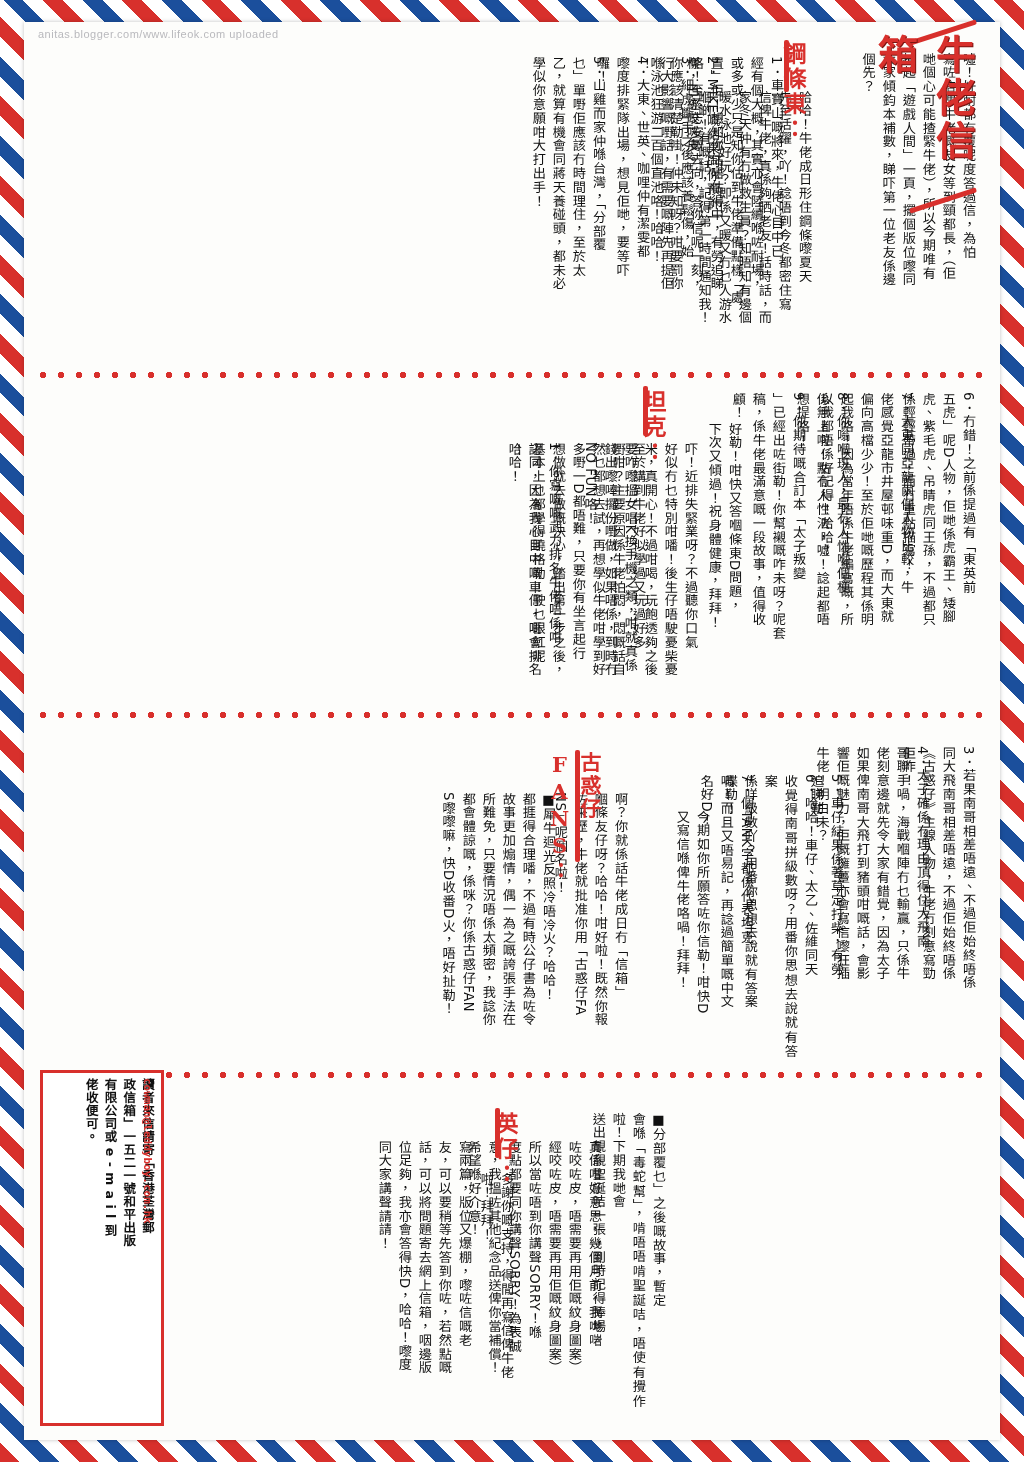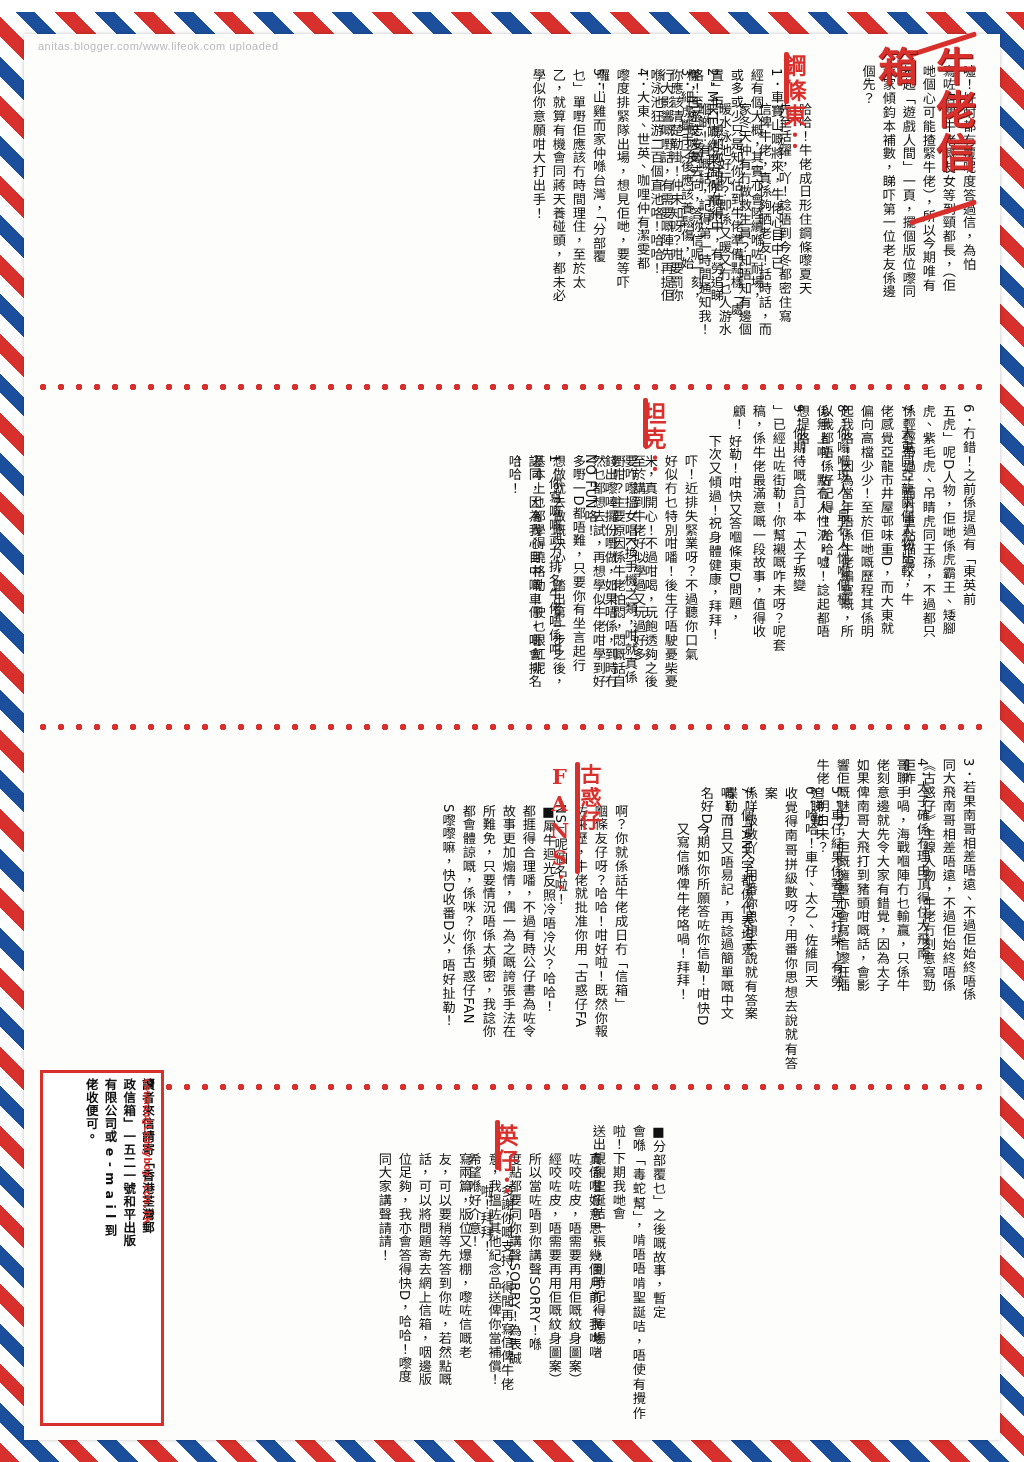--- a/index.html
+++ b/index.html
@@ -13,21 +13,20 @@
   }
   
   .page{
     position:absolute;inset:0;
     background:
       repeating-linear-gradient(45deg,
         #d8302c 0px,#d8302c 14px,
         #ffffff 14px,#ffffff 28px,
         #1b4f9c 28px,#1b4f9c 42px,
         #ffffff 42px,#ffffff 56px);
-    margin-top: 12px;
   }
   .paper{
     position:absolute;
     left:24px;top:22px;right:24px;bottom:22px;
     background:#fdfdfb;
     box-shadow:0 0 4px rgba(0,0,0,.25);
   }
   .watermark{
     position:absolute;left:14px;top:6px;
     font-size:11px;color:#b9b9bd;letter-spacing:.5px;

